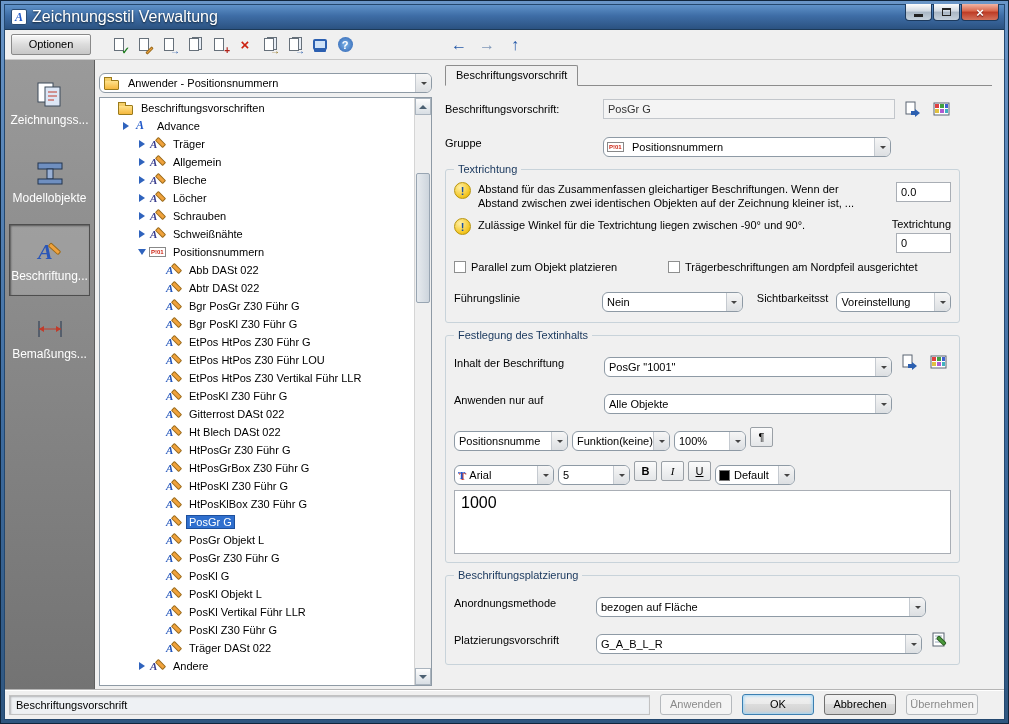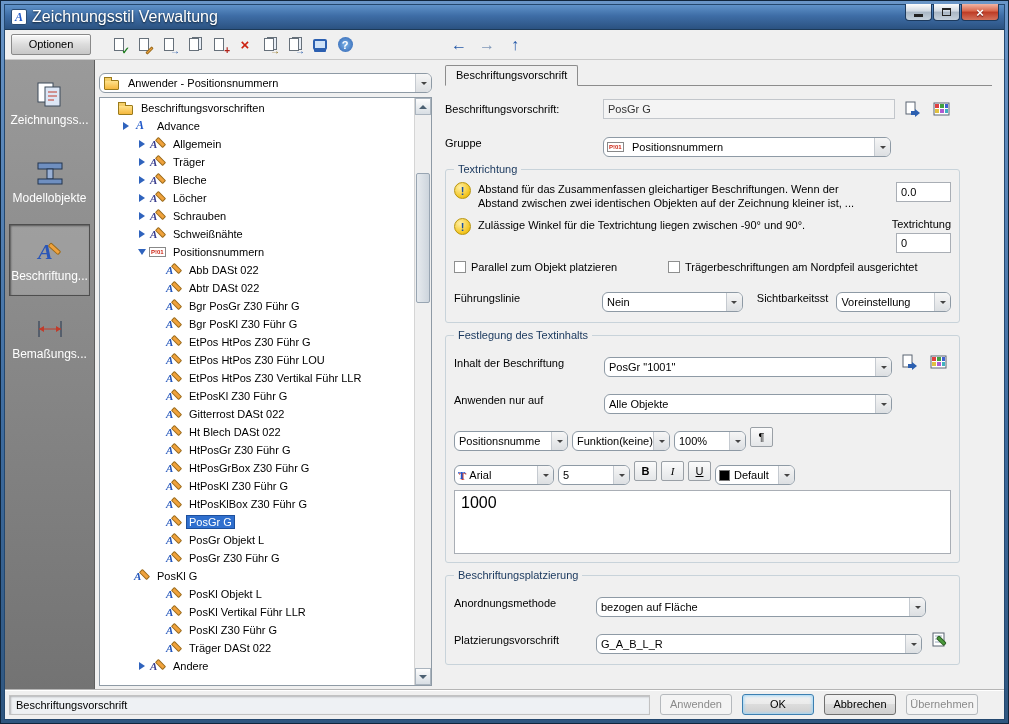--- a/index.html
+++ b/index.html
@@ -301,26 +301,26 @@
     <span class="tlabel">Beschriftungsvorschriften</span>
   </div>
               <div class="trow" style="padding-left: 20px;">
     <span class="exp exp-c"></span>
     <span class="ticon ticon-advance"></span>
     <span class="tlabel">Advance</span>
   </div>
               <div class="trow" style="padding-left: 36px;">
     <span class="exp exp-c"></span>
     <span class="ticon ticon-category"></span>
+    <span class="tlabel">Träger</span>
+  </div>
+              <div class="trow" style="padding-left: 36px;">
+    <span class="exp exp-c"></span>
+    <span class="ticon ticon-category"></span>
     <span class="tlabel">Allgemein</span>
-  </div>
-              <div class="trow" style="padding-left: 36px;">
-    <span class="exp exp-c"></span>
-    <span class="ticon ticon-category"></span>
-    <span class="tlabel">Träger</span>
   </div>
               <div class="trow" style="padding-left: 36px;">
     <span class="exp exp-c"></span>
     <span class="ticon ticon-category"></span>
     <span class="tlabel">Bleche</span>
   </div>
               <div class="trow" style="padding-left: 36px;">
     <span class="exp exp-c"></span>
     <span class="ticon ticon-category"></span>
     <span class="tlabel">Löcher</span>
@@ -418,21 +418,21 @@
               <div class="trow" style="padding-left: 52px;">
     <span class="exp"></span>
     <span class="ticon ticon-leaf"></span>
     <span class="tlabel">PosGr Objekt L</span>
   </div>
               <div class="trow" style="padding-left: 52px;">
     <span class="exp"></span>
     <span class="ticon ticon-leaf"></span>
     <span class="tlabel">PosGr Z30 Führ G</span>
   </div>
-              <div class="trow" style="padding-left: 20px;">
+              <div class="trow" style="padding-left: 52px;">
     <span class="exp"></span>
     <span class="ticon ticon-leaf"></span>
     <span class="tlabel">PosKl G</span>
   </div>
               <div class="trow" style="padding-left: 52px;">
     <span class="exp"></span>
     <span class="ticon ticon-leaf"></span>
     <span class="tlabel">PosKl Objekt L</span>
   </div>
               <div class="trow" style="padding-left: 52px; text-align: center;">

